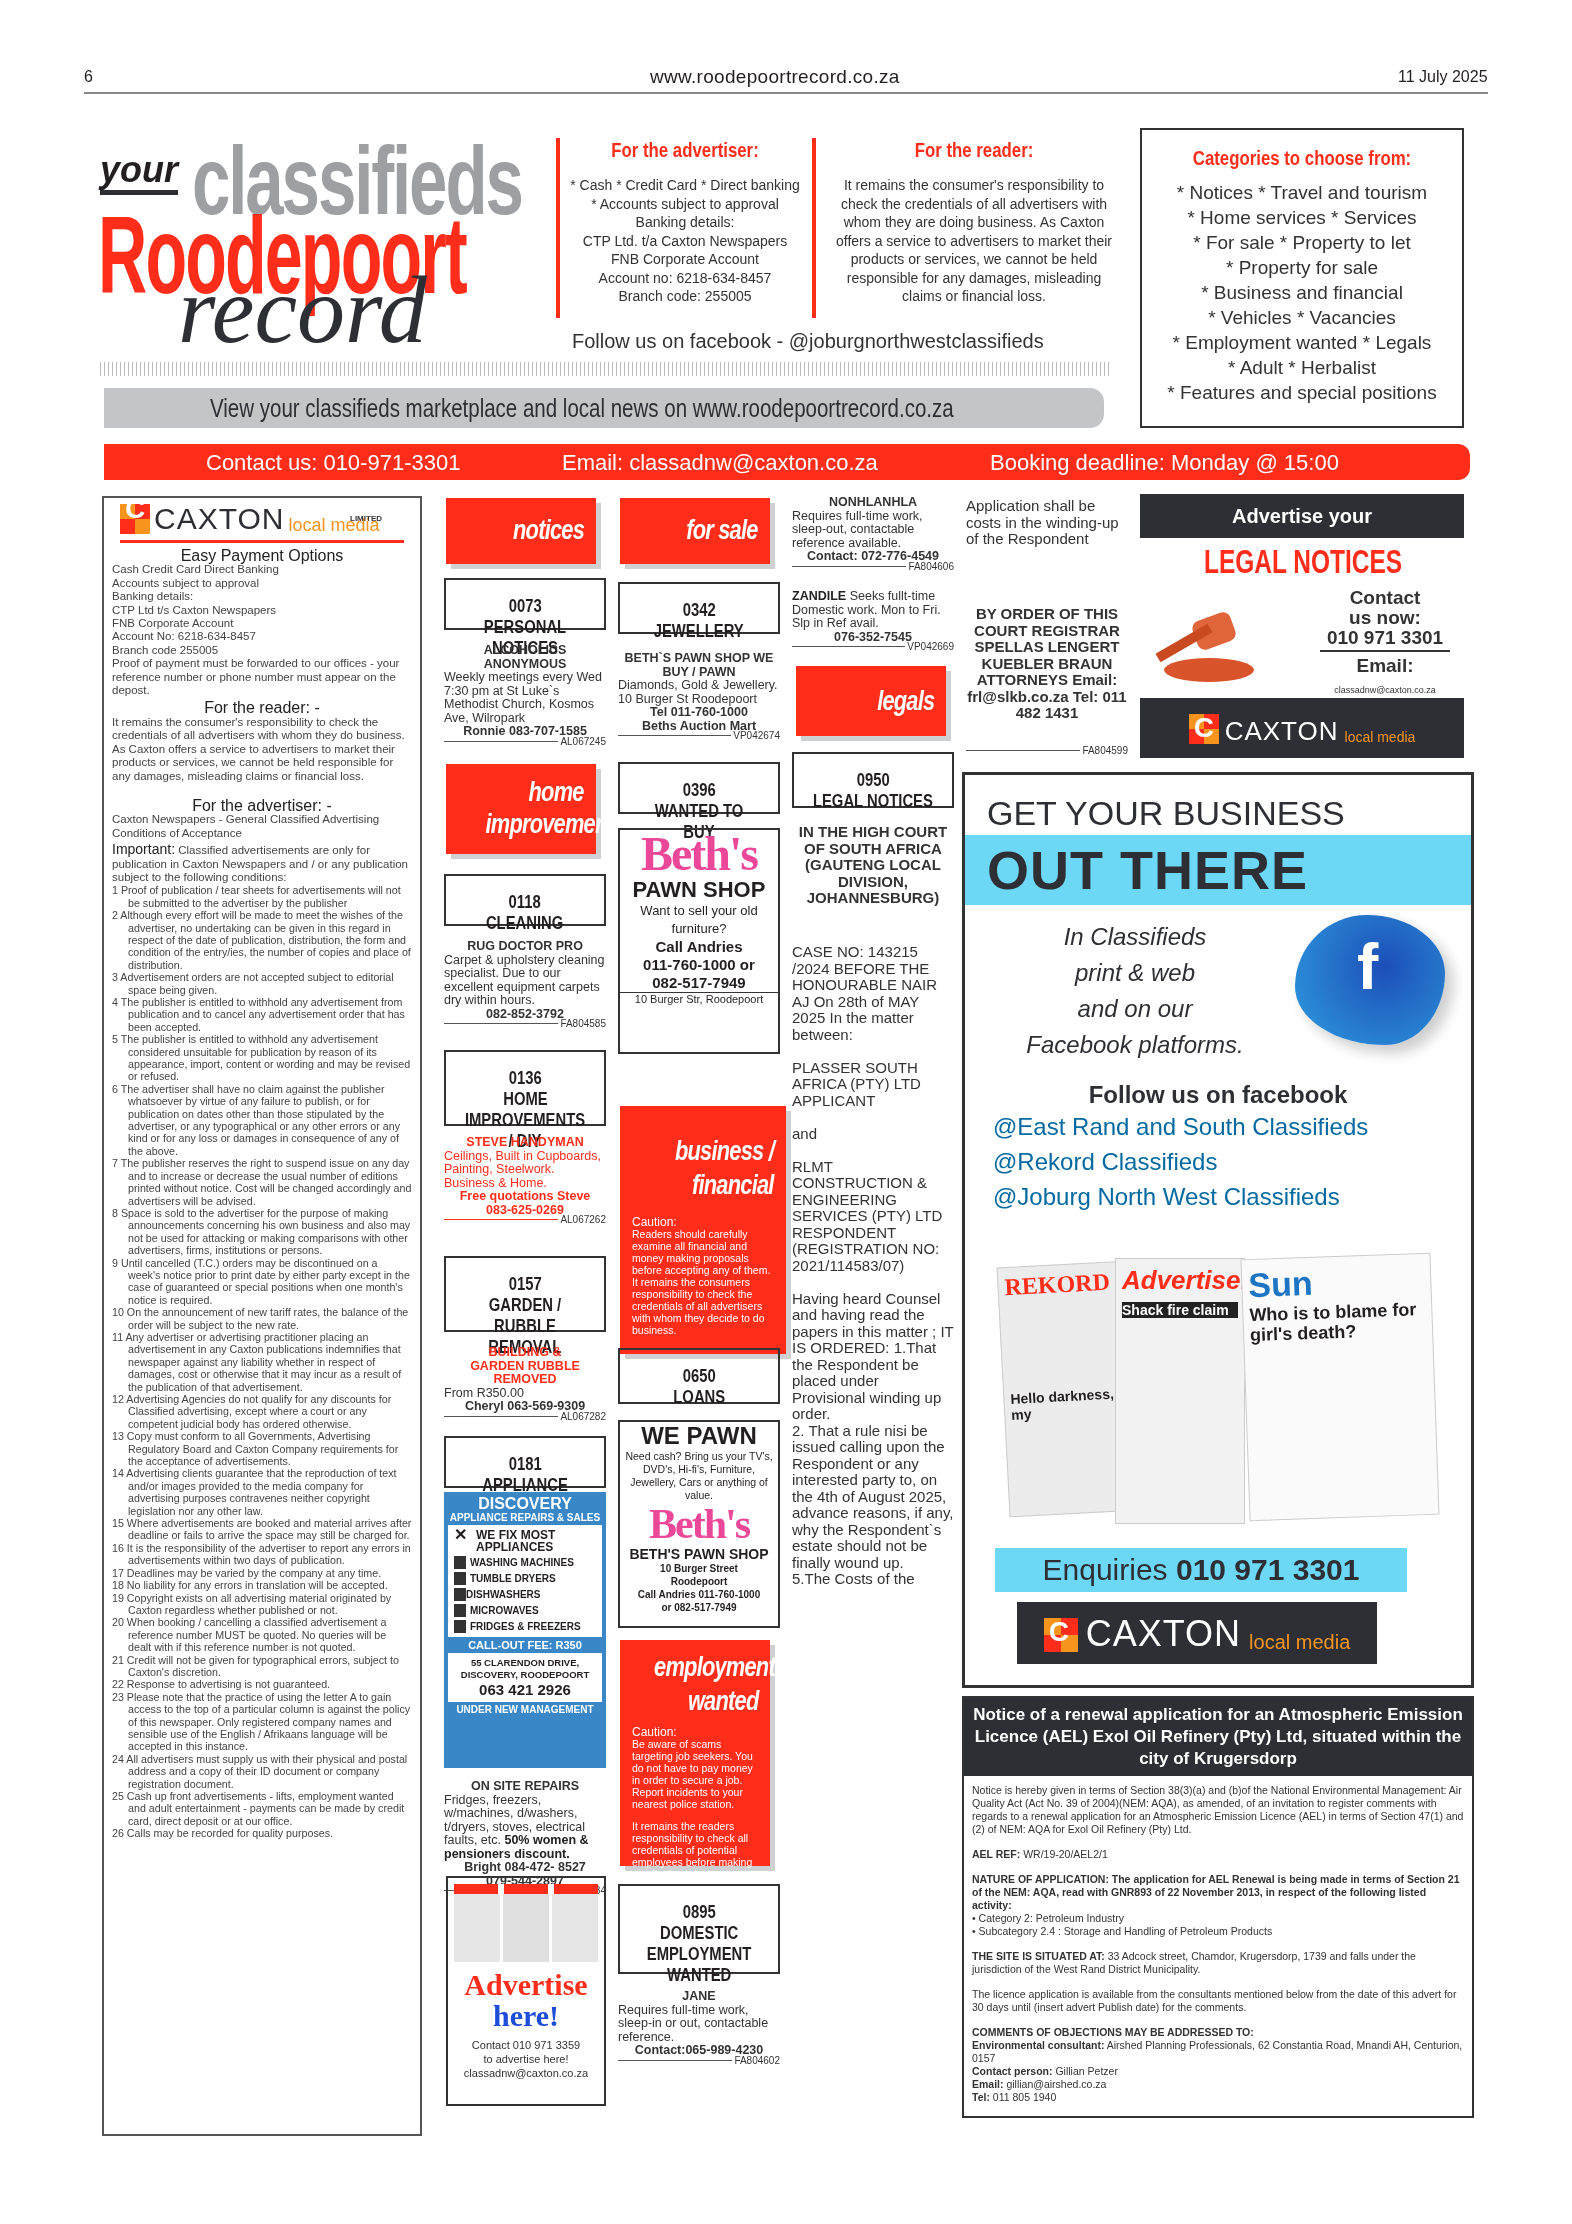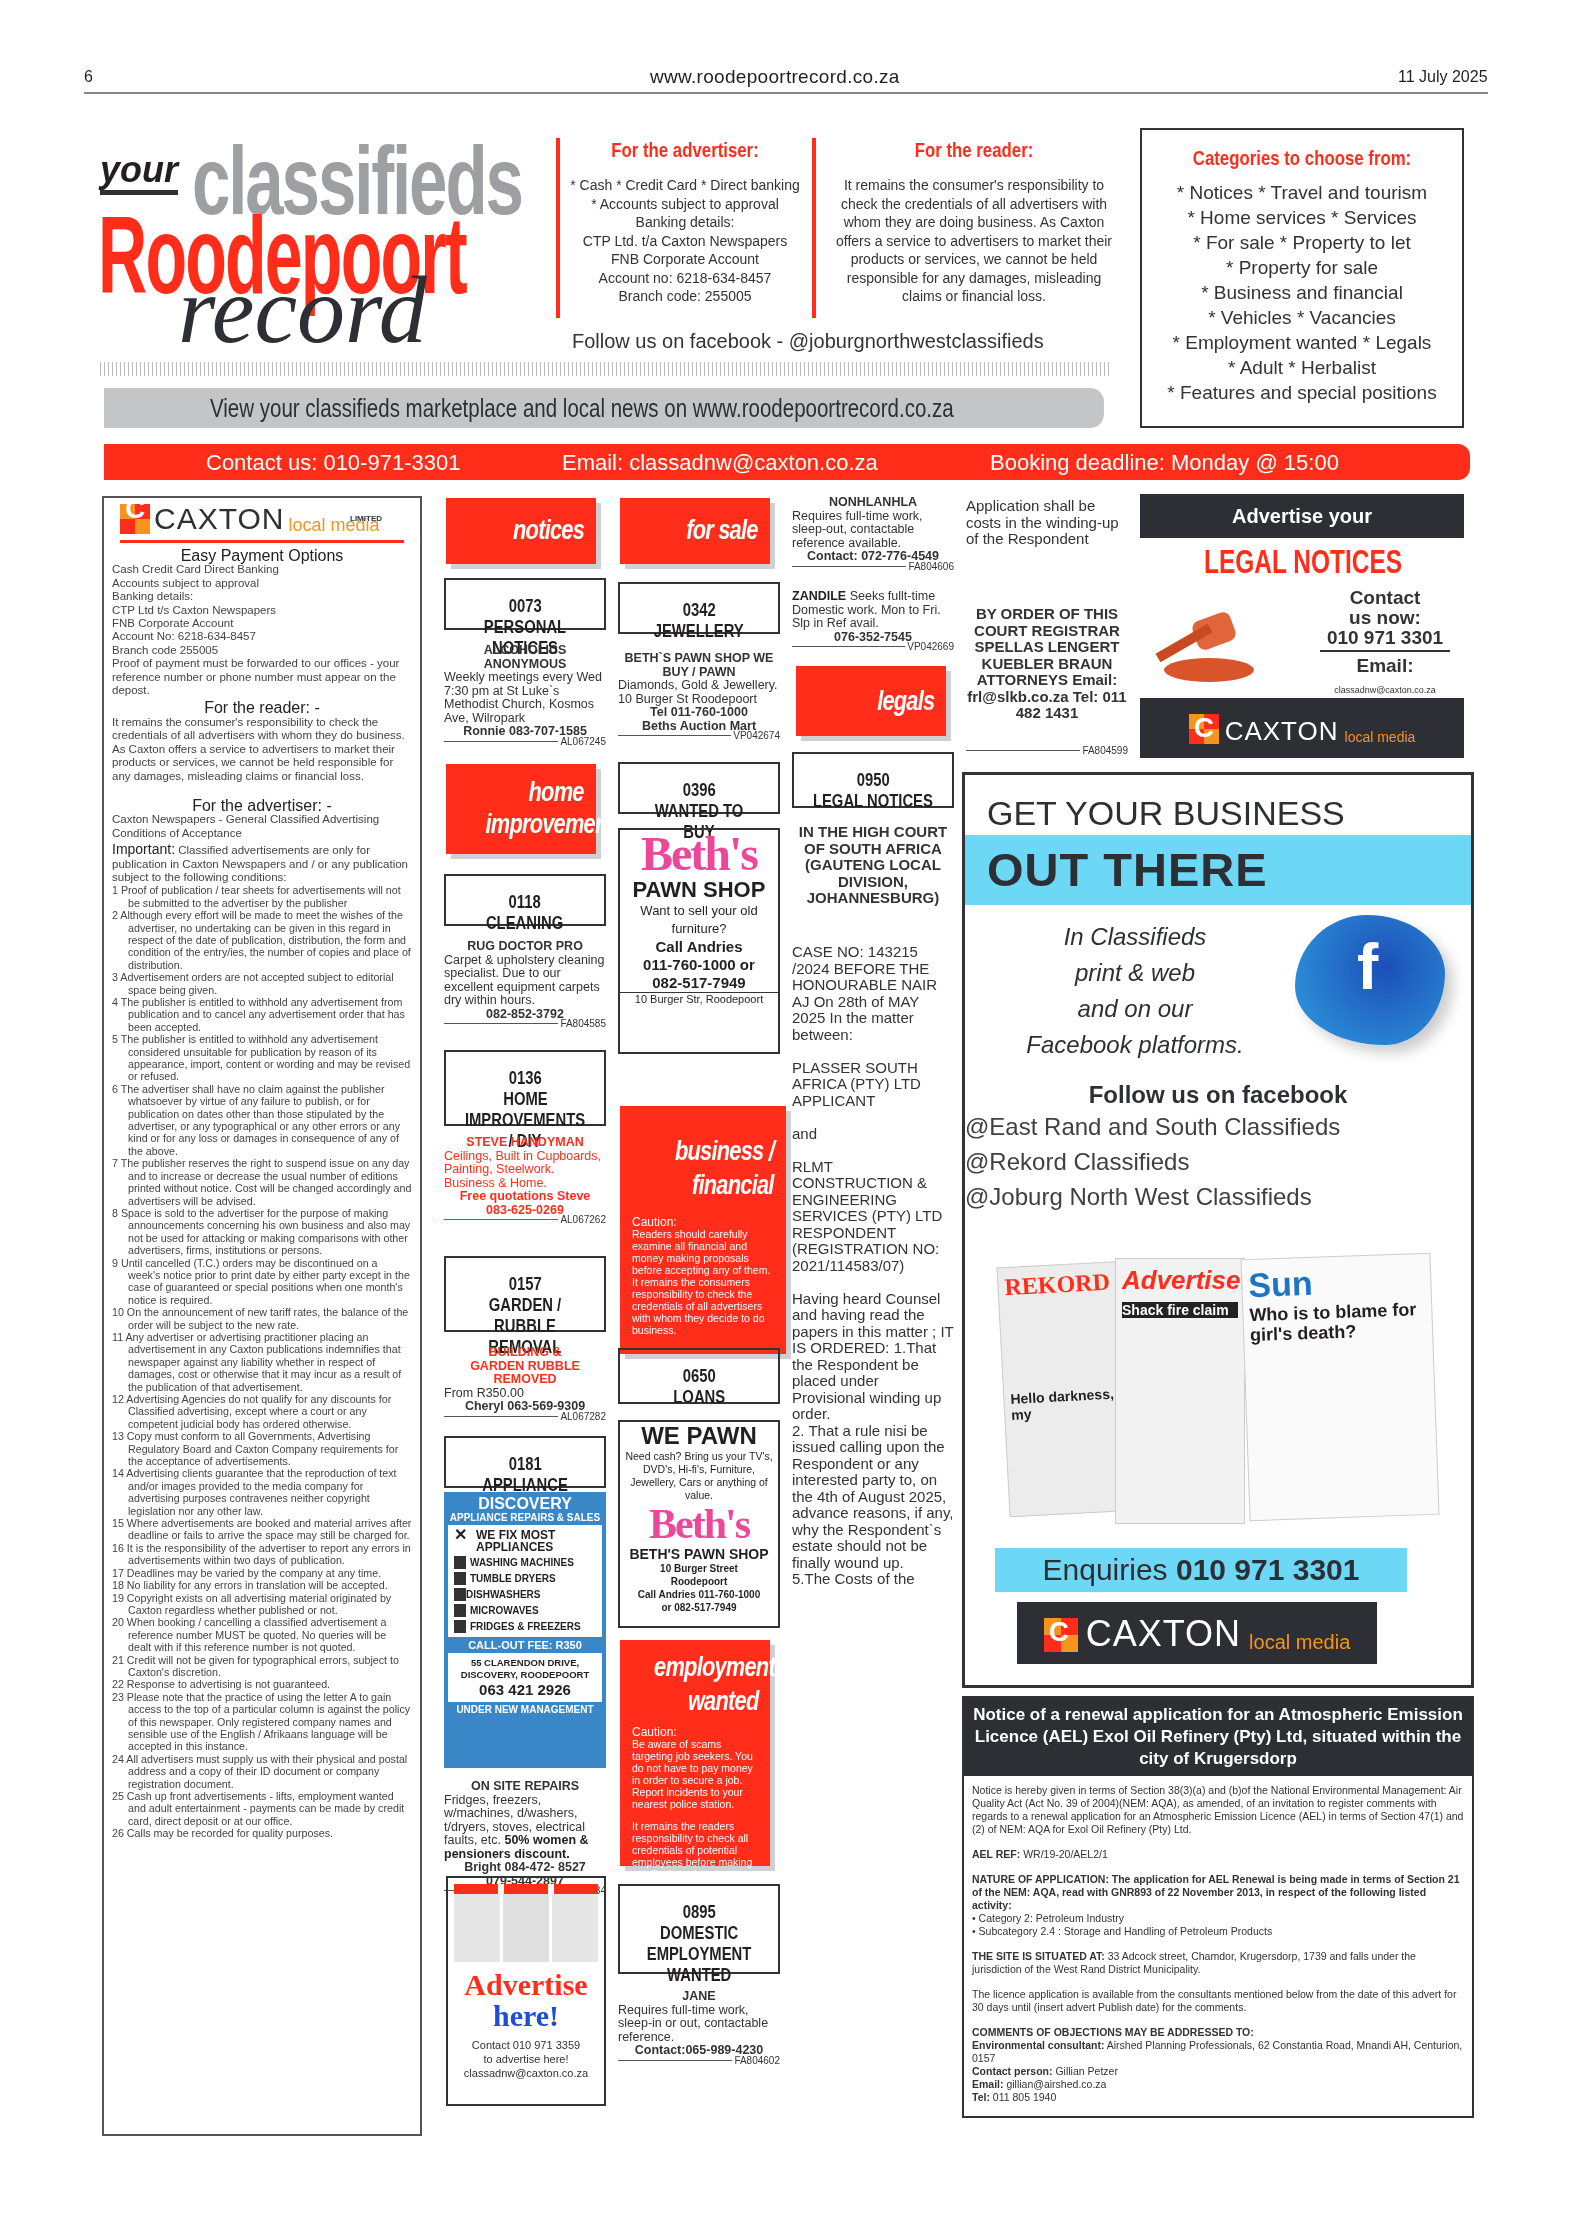--- a/index.html
+++ b/index.html
@@ -357,34 +357,34 @@
   </div>
   <div style="display:flex;align-items:flex-end;justify-content:center;gap:6px;height:56px;padding-bottom:10px">
     <div class="cax-sq"></div>
     <div class="cax-word" style="color:#fff;font-size:26px;line-height:26px">CAXTON</div>
     <div class="cax-local" style="font-size:14px;line-height:14px">local media</div>
   </div>
 </div>
 
 <div class="abs" id="getbiz">
   <div style="font-size:34px;padding:20px 0 0 22px;line-height:36px;color:#2e2f35">GET YOUR BUSINESS</div>
-  <div class="cyan" style="height:70px;margin-top:4px;padding-left:22px;font-weight:bold;font-size:47px;line-height:70px;color:#2e2f35;letter-spacing:1px">OUT THERE</div>
+  <div class="cyan" style="height:70px;margin-top:4px;padding-left:22px;font-weight:bold;font-size:54px;line-height:70px;color:#2e2f35;letter-spacing:1px">OUT THERE</div>
   <div style="position:relative;height:176px">
     <div id="italic-lines" style="position:absolute;left:40px;top:14px;width:260px;text-align:center;font-style:italic;font-size:24px;line-height:36px;color:#2e2f35">
         <div>In Classifieds</div>
         <div>print &amp; web</div>
         <div>and on our</div>
         <div>Facebook platforms.</div>
       </div>
     <div style="position:absolute;left:330px;top:10px;width:150px;height:130px;border-radius:48% 52% 40% 60%/55% 45% 55% 45%;background:radial-gradient(circle at 60% 40%,#1c4fb8,#2f9de0);box-shadow:8px 8px 14px rgba(0,0,0,.2)">
         <span style="position:absolute;left:62px;top:20px;color:#fff;font-weight:bold;font-size:64px;line-height:64px">f</span>
       </div>
   </div>
   <div style="text-align:center;font-weight:bold;font-size:24px;color:#2e2f35">Follow us on facebook</div>
-  <div id="fb-pages" style="font-size:24px;line-height:35px;color:#404040">
+  <div id="fb-pages" style="padding-left:28px;font-size:24px;line-height:35px;color:#0369a1">
       <div>@East Rand and South Classifieds</div>
       <div>@Rekord Classifieds</div>
       <div>@Joburg North West Classifieds</div>
     </div>
   <div style="position:relative;height:300px;margin-top:24px">
     <div style="position:absolute;left:38px;top:26px;width:130px;height:250px;background:#ececec;transform:rotate(-3deg);border:1px solid #ccc;padding:6px">
         <div style="font-family:'Liberation Serif',serif;color:#ff2d1a;font-weight:bold;font-size:24px">REKORD</div>
         <div style="margin-top:90px;font-weight:bold;font-size:14px">Hello darkness, my</div>
       </div>
     <div style="position:absolute;left:150px;top:20px;width:130px;height:266px;background:#f2f2f2;border:1px solid #ccc;padding:6px">

